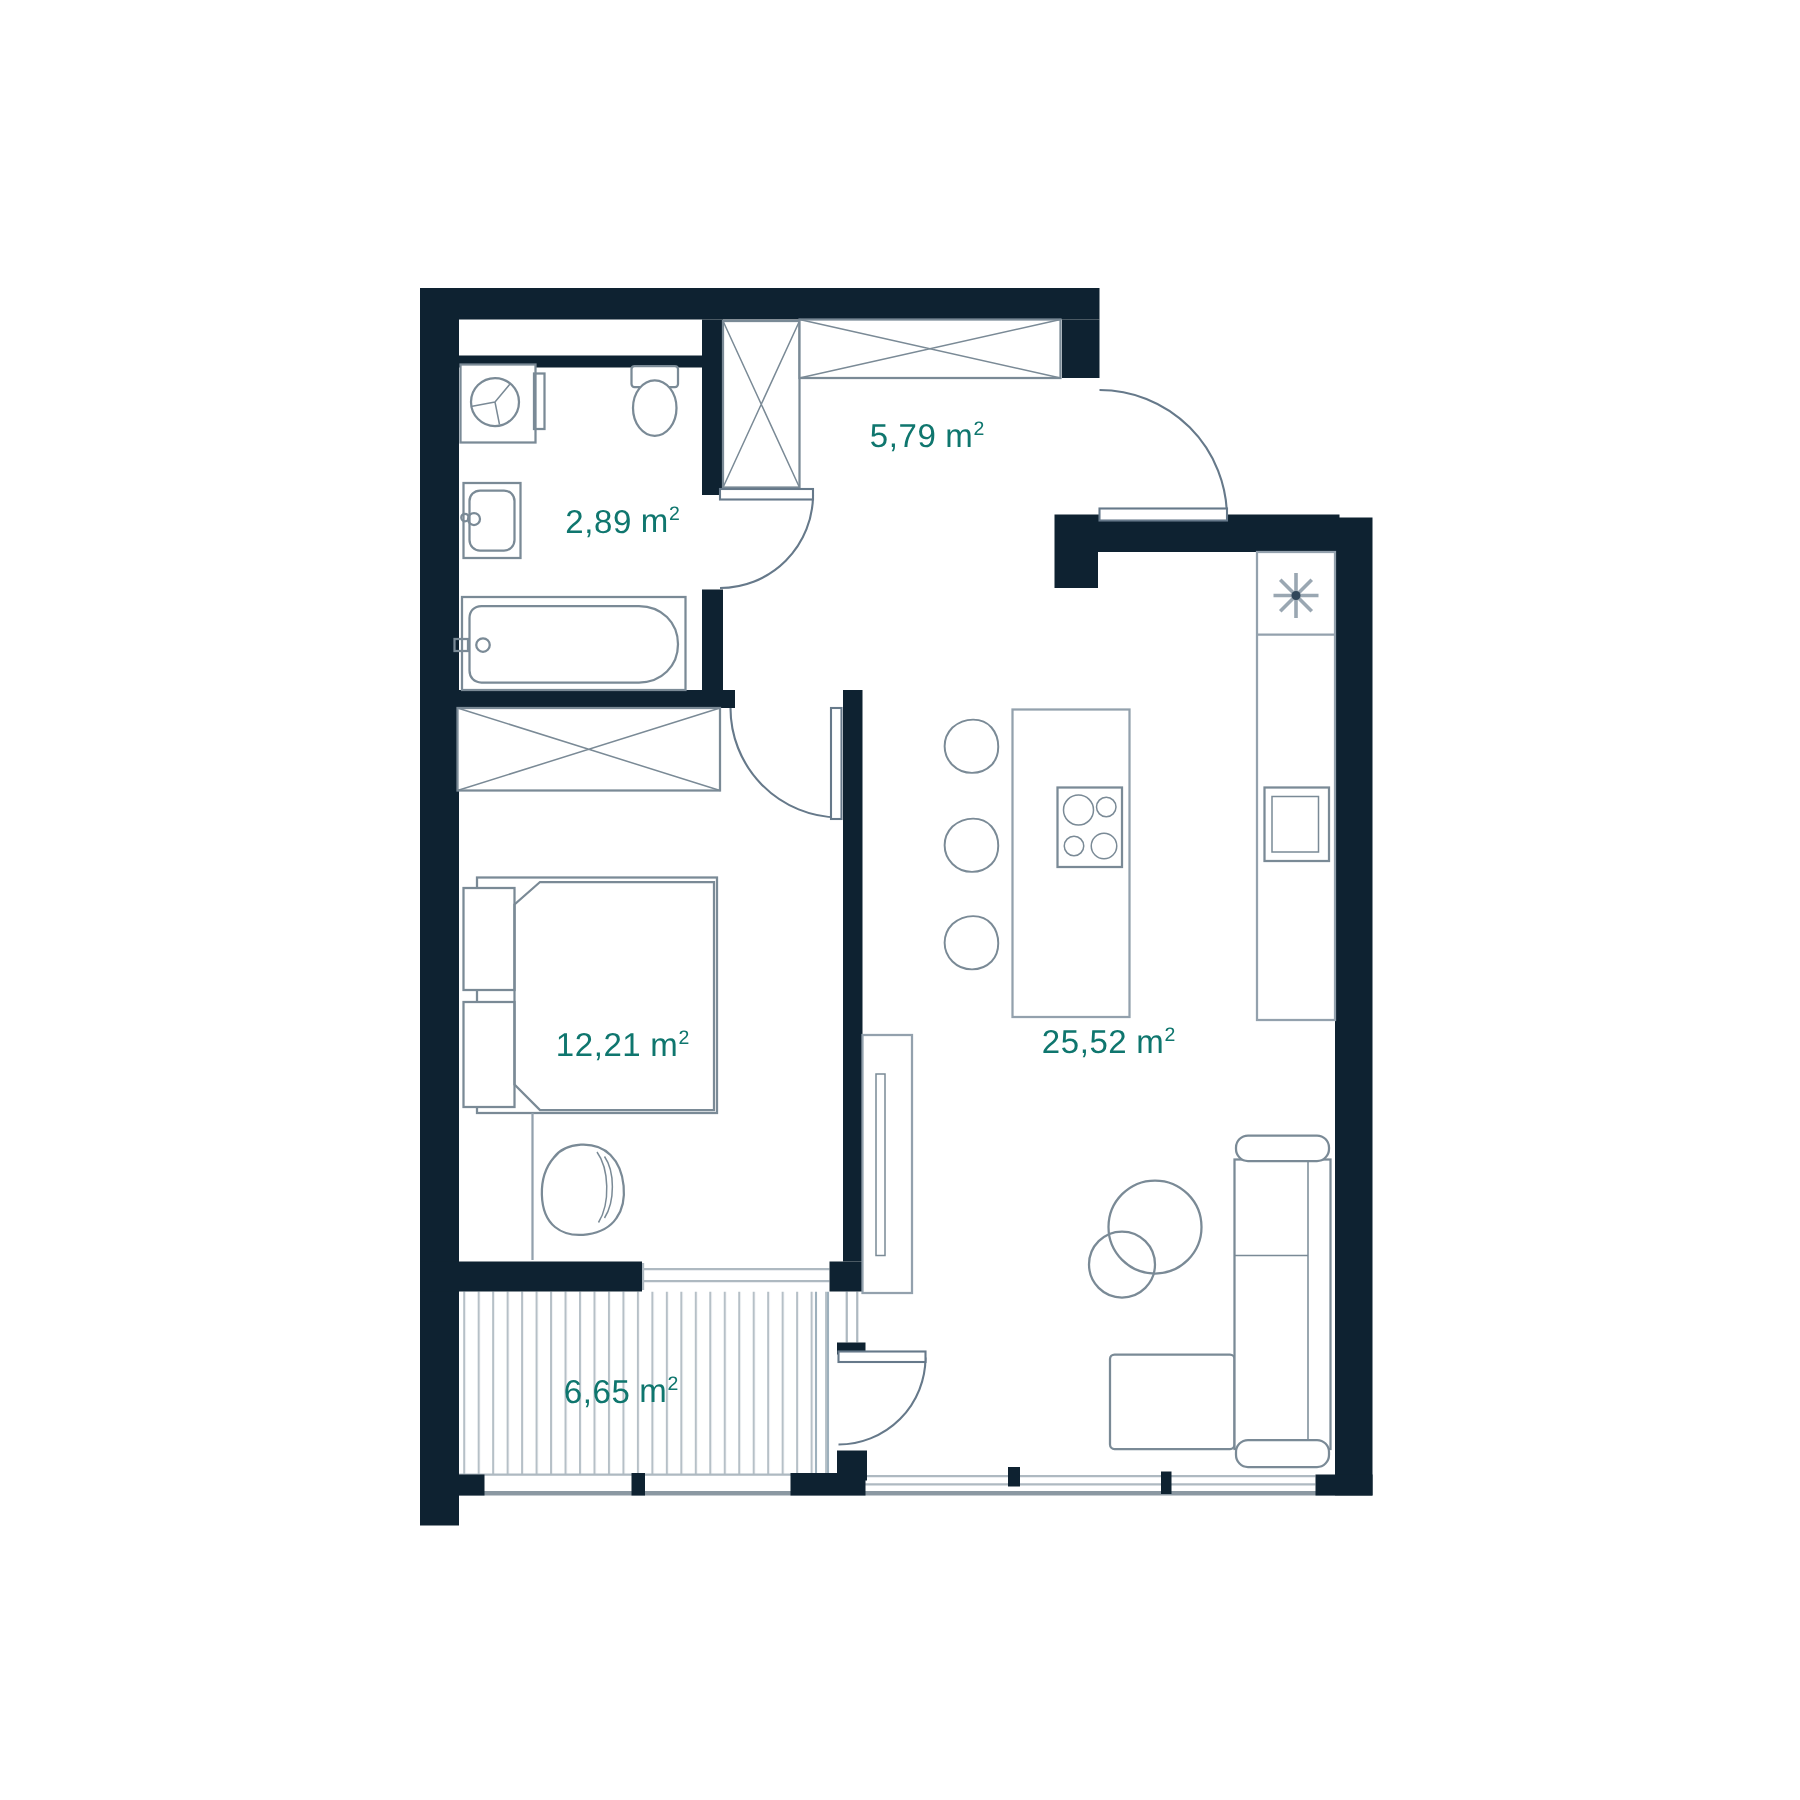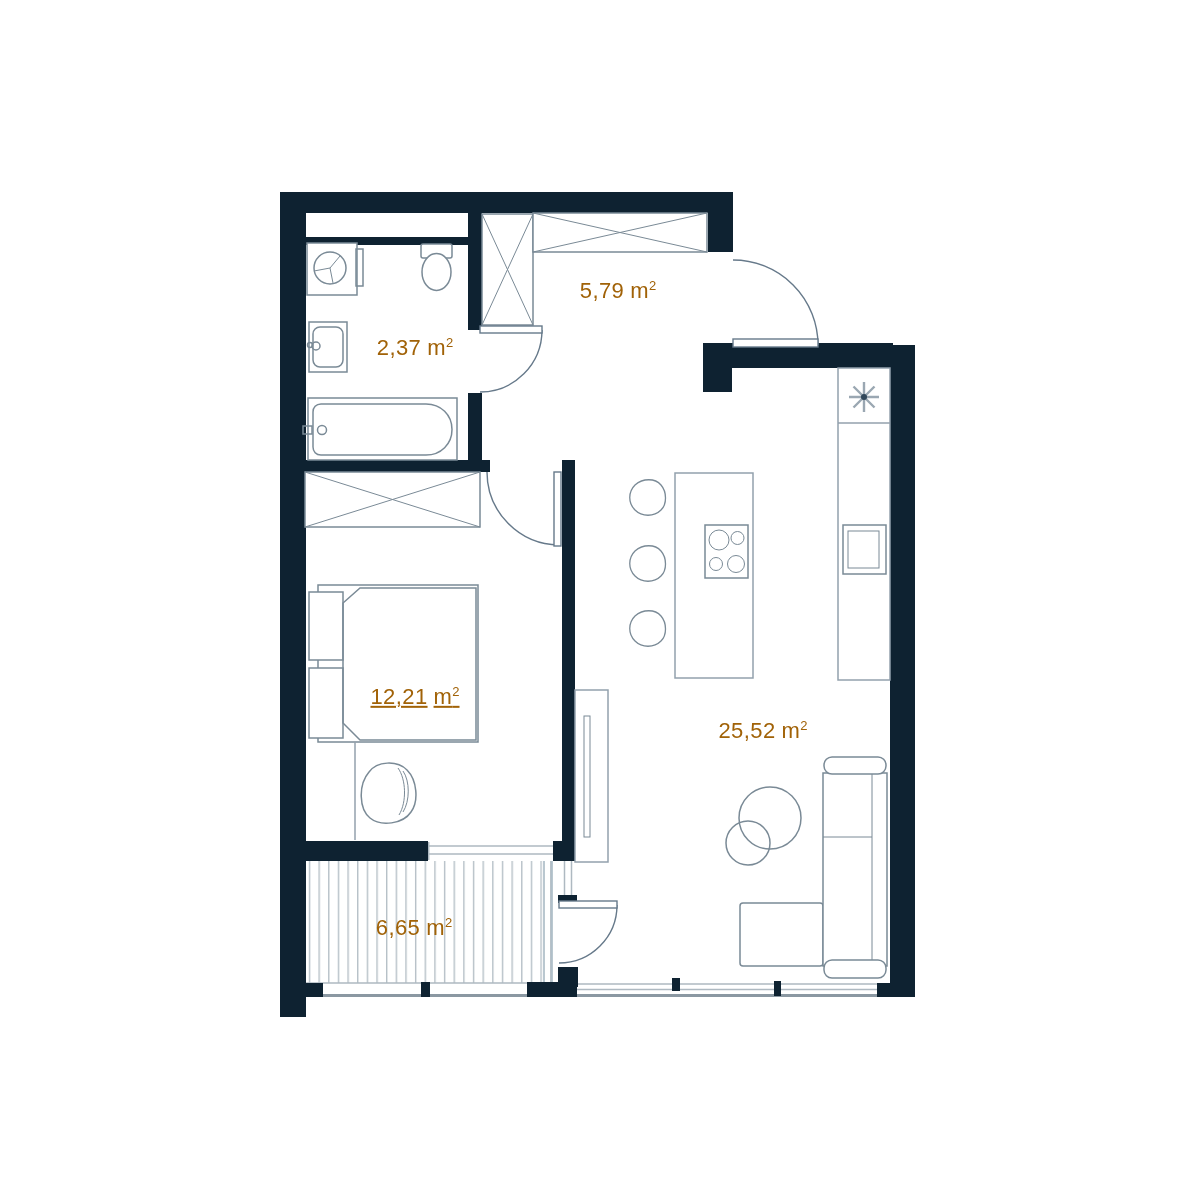--- a/index.html
+++ b/index.html
@@ -19,31 +19,31 @@
   .lt{fill:none;stroke:#93a1ad;stroke-width:1.5;}
   .ltf{fill:#ffffff;stroke:#93a1ad;stroke-width:1.5;}
   .win{fill:none;stroke:#aeb9c1;stroke-width:1.5;}
   .rail{fill:none;stroke:#8b98a2;stroke-width:3;}
   .door{fill:none;stroke:#66798a;stroke-width:1.4;}
   .leaf{fill:#ffffff;stroke:#66798a;stroke-width:1.4;}
   
   .area-label{
     position:absolute;
     transform:translate(-50%,-50%);
-    color:#a16207;
+    color:#0f766e;
     font-size:22px;
     letter-spacing:0.4px;
     white-space:nowrap;
   }
   .area-label .unit{margin-left:6px;}
   .area-label sup{font-size:13px;letter-spacing:0;}
   .lbl-bath{left:415px;top:348px;}
   .lbl-hall{left:618px;top:291px;}
-  .lbl-bed{left:415px;top:697px;text-decoration:underline;}
-  .lbl-living{left:739px;top:731px;margin-left:24px;}
+  .lbl-bed{left:415px;top:697px;}
+  .lbl-living{left:739px;top:695px;}
   .lbl-balc{left:414px;top:928px;}
 </style>
 </head>
 <body>
 
 <div class="canvas">
   <svg class="plan" width="1200" height="1200" viewBox="0 0 1200 1200">
 
     <defs>
       <pattern id="deck" width="9.65" height="122" patternUnits="userSpaceOnUse">
@@ -212,21 +212,21 @@
         <rect class="leaf" x="554" y="472" width="7" height="74"></rect>
       </g>
       <g>
         <path class="door" d="M617 905 A58 58 0 0 1 559 963"></path>
         <rect class="leaf" x="559" y="901" width="58" height="7"></rect>
       </g>
     </g>
   </svg>
 
   <div class="area-label lbl-bath">
-    <span>2,37</span><span class="unit">m</span><sup>2</sup>
+    <span>2,89</span><span class="unit">m</span><sup>2</sup>
   </div>
   <div class="area-label lbl-hall">
     <span>5,79</span><span class="unit">m</span><sup>2</sup>
   </div>
   <div class="area-label lbl-bed">
     <span>12,21</span><span class="unit">m</span><sup>2</sup>
   </div>
   <div class="area-label lbl-living">
     <span>25,52</span><span class="unit">m</span><sup>2</sup>
   </div>

